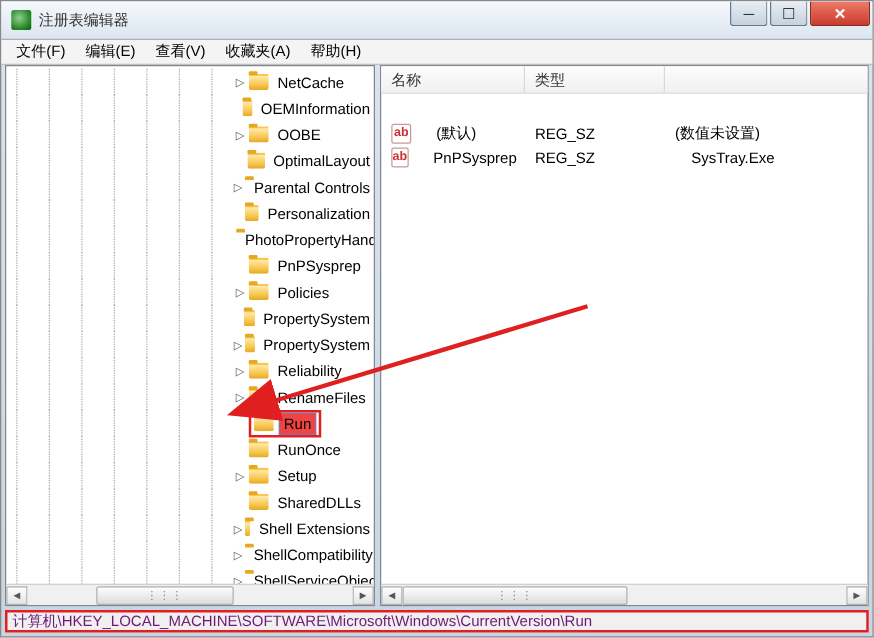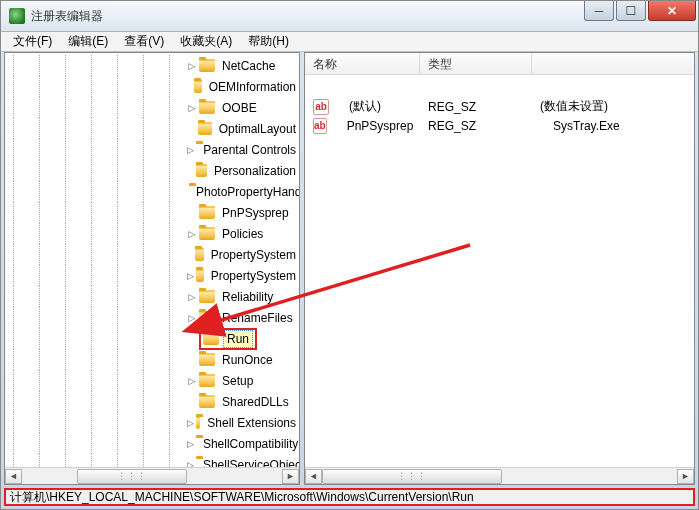--- a/index.html
+++ b/index.html
@@ -135,21 +135,21 @@
     border-radius: 1px 1px 0 0;
   }
   .tree-label { color: #000; padding: 1px 3px; }
   .selected-box {
     border: 2px solid #e02020;
     padding: 0 2px;
     display: inline-flex;
     align-items: center;
   }
   .selected-box .tree-label {
-    background: #fef9c3;
+    background: #ef4444;
     border: 1px dotted #3399ff;
   }
   
   .list-header {
     height: 22px;
     display: flex;
     border-bottom: 1px solid #d9d9d9;
     background: linear-gradient(#fdfdfd, #f0f0f0);
   }
   .list-header .col {
@@ -204,21 +204,21 @@
   
   .statusbar {
     position: absolute;
     left: 3px; right: 3px; bottom: 3px;
     height: 18px;
     background: #f0f0f0;
     border: 2px solid #e02020;
     padding: 0 4px;
     display: flex;
     align-items: center;
-    color: #000000;
+    color: #701a75;
   }
   
   .arrow-svg {
     position: absolute;
     left: 0; top: 0;
     width: 699px; height: 510px;
     pointer-events: none;
   }
   .blur-strip {
     position:absolute;

